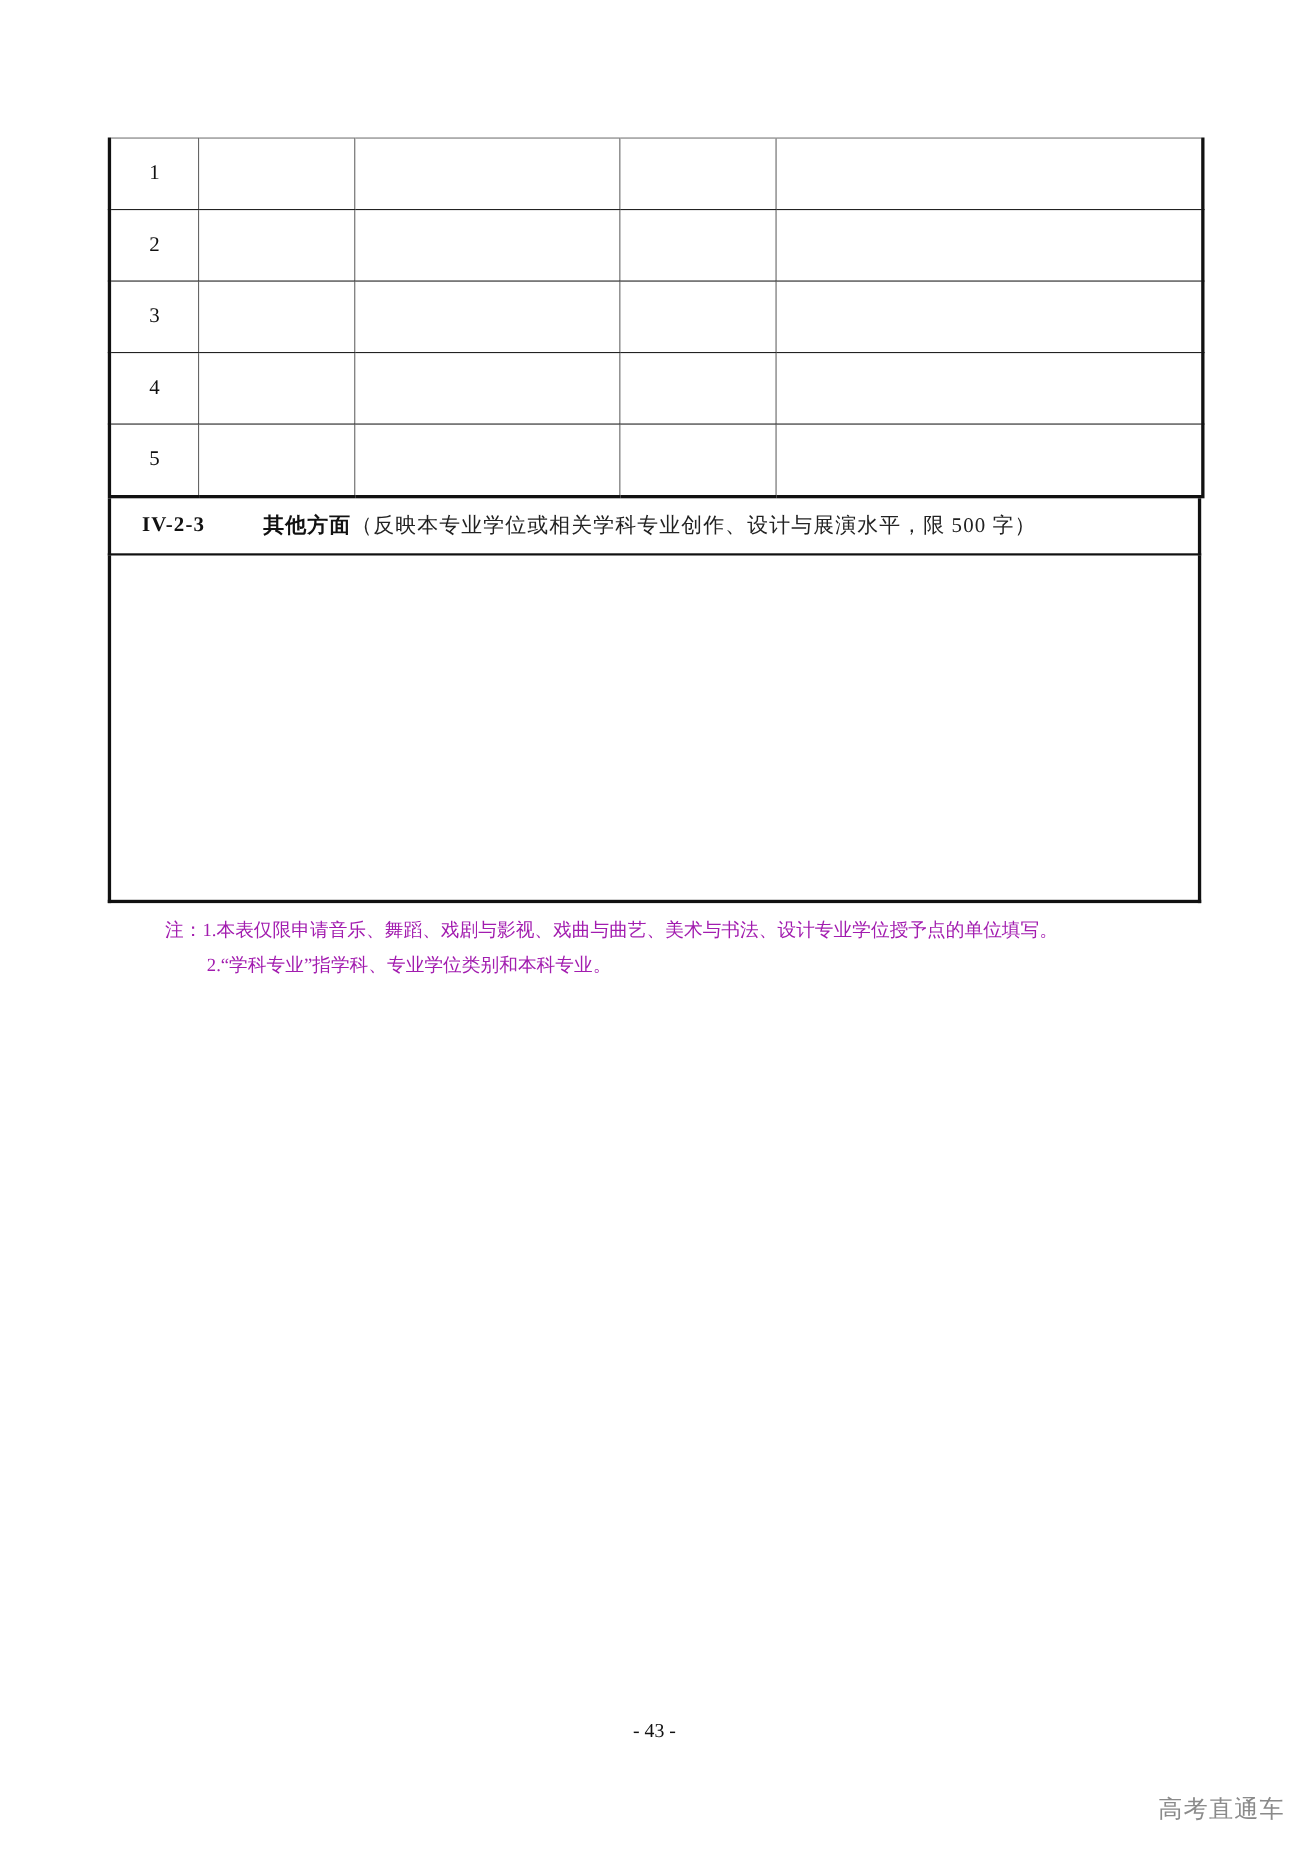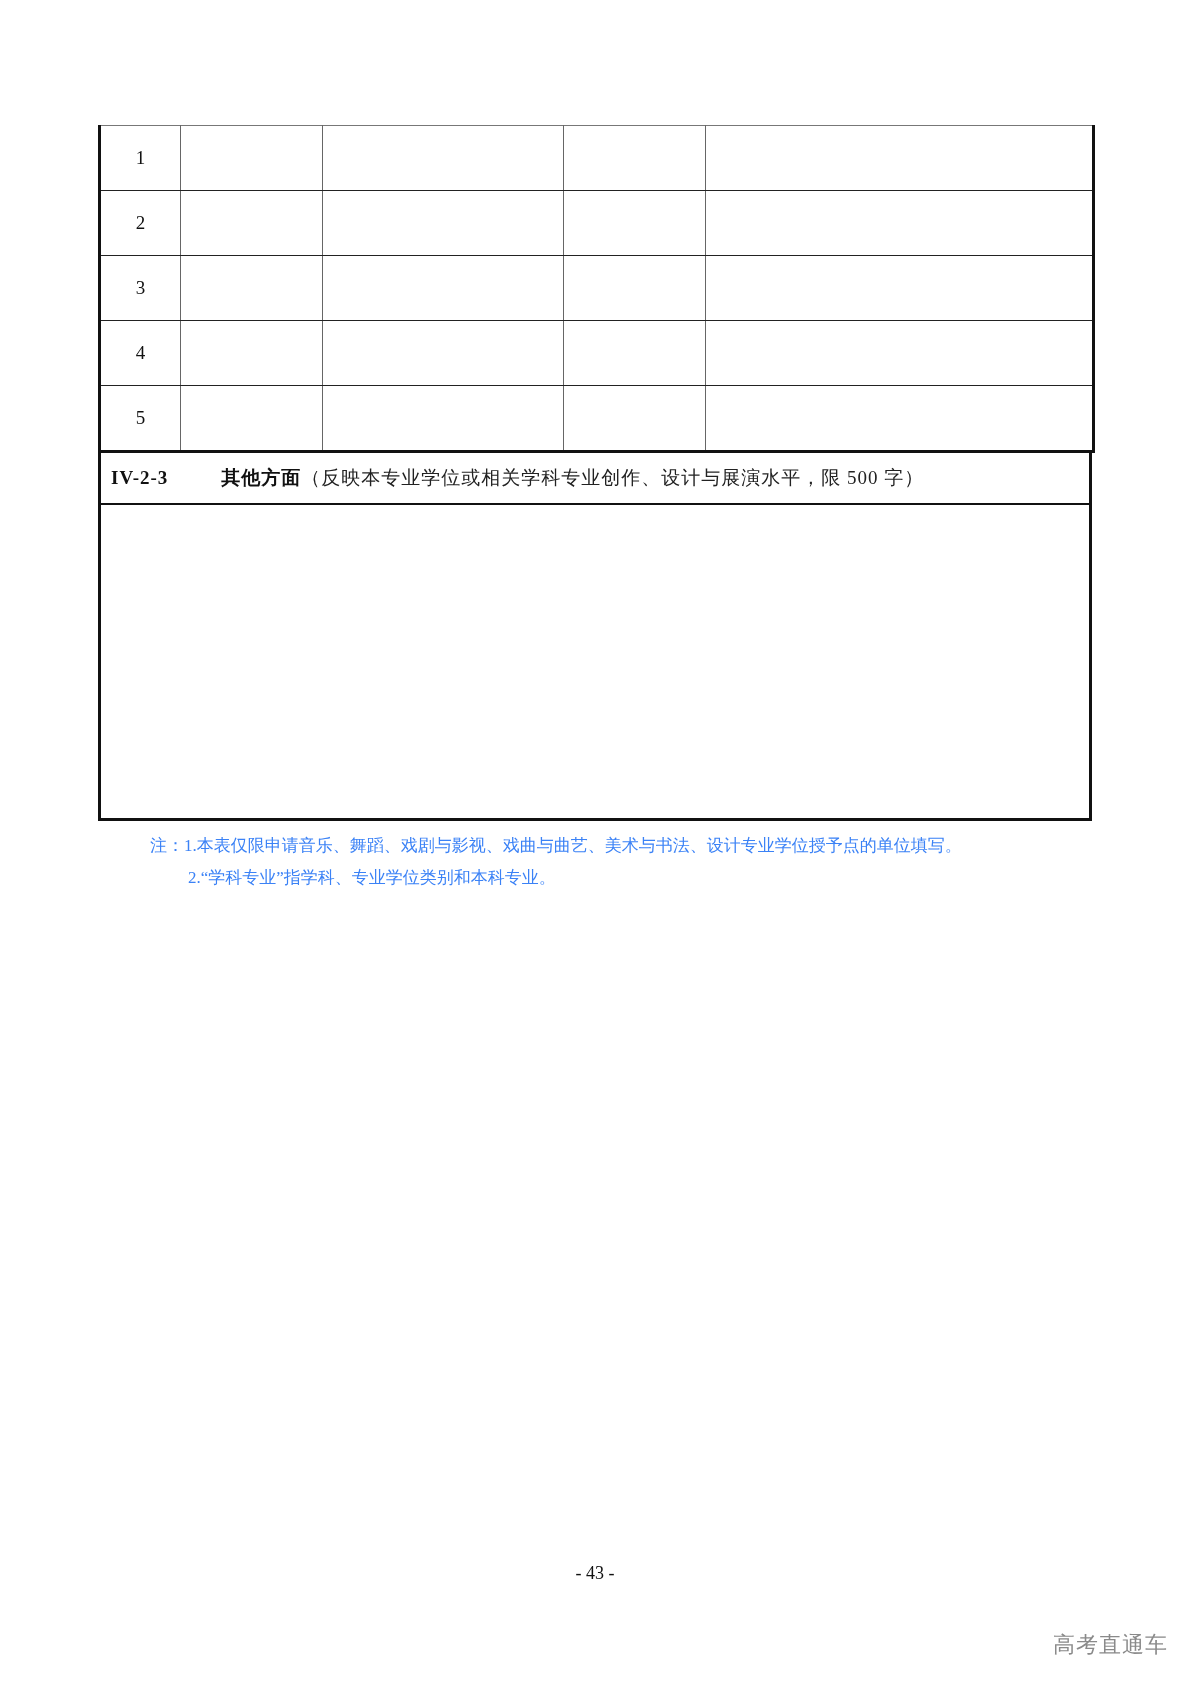--- a/index.html
+++ b/index.html
@@ -7,28 +7,28 @@
          font-family: "Liberation Serif", "DejaVu Serif", serif; color: #111; }
   .table-wrap { position: absolute; left: 98px; top: 125px; width: 994px; }
   table.grid { border-collapse: collapse; width: 994px; table-layout: fixed;
                border-left: 3px solid #111; border-right: 3px solid #111; border-top: 1px solid #777; }
   table.grid td { border-right: 1px solid #666; border-bottom: 1px solid #222; height: 64px;
                   padding: 0; vertical-align: middle; }
   table.grid td:last-child { border-right: none; }
   table.grid td.num { text-align: center; font-size: 19px; }
   table.grid tr:last-child td { border-bottom: 3px solid #111; }
   .section { border-left: 3px solid #111; border-right: 3px solid #111; border-bottom: 2px solid #111;
-             height: 52px; box-sizing: border-box; display: flex; align-items: center; padding-left: 10px;
+             height: 52px; box-sizing: border-box; display: flex; align-items: center; padding-left: 28px;
              font-size: 19px; letter-spacing: 1px; }
   .section .code { font-weight: bold; margin-right: 8px; }
   .section .title { font-weight: bold; margin-left: 45px; }
   .section .desc { color: #222; }
   .content-box { border-left: 3px solid #111; border-right: 3px solid #111; border-bottom: 3px solid #111;
                  height: 316px; box-sizing: border-box; }
-  .notes { position: absolute; left: 150px; top: 830px; font-size: 17px; line-height: 32px; color: #3b82f6; }
+  .notes { position: absolute; left: 150px; top: 830px; font-size: 17px; line-height: 32px; color: #a21caf; }
   .notes .line2 { padding-left: 38px; }
   .page-num { position: absolute; top: 1563px; left: 0; width: 1190px; text-align: center; font-size: 18px; }
   .watermark { position: absolute; top: 1630px; left: 1053px; font-size: 22px; color: #8a8a8a;
                font-family: Liberation Mono, monospace; letter-spacing: 1px; }
 </style>
 </head>
 <body>
 
 <div class="table-wrap">
   <table class="grid">

